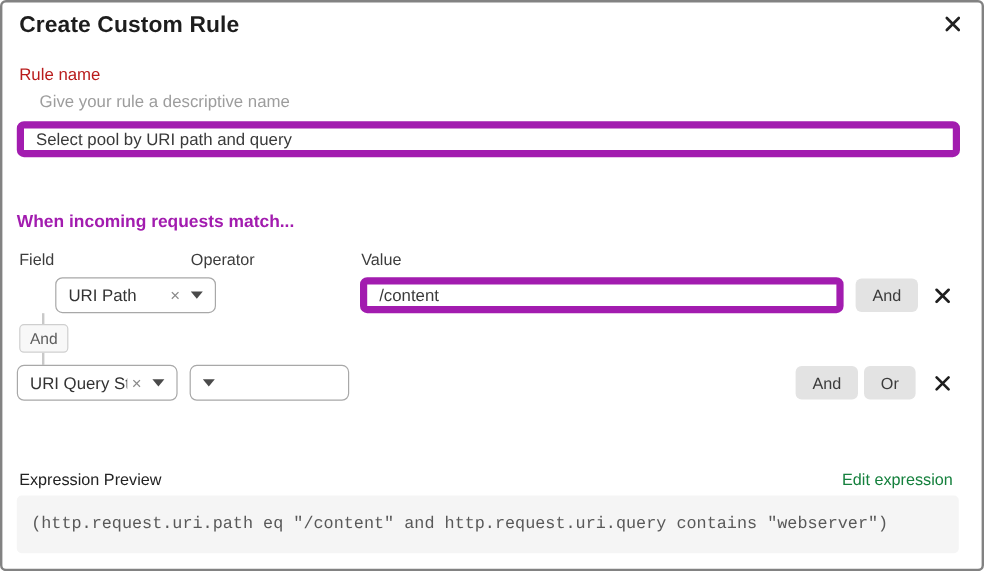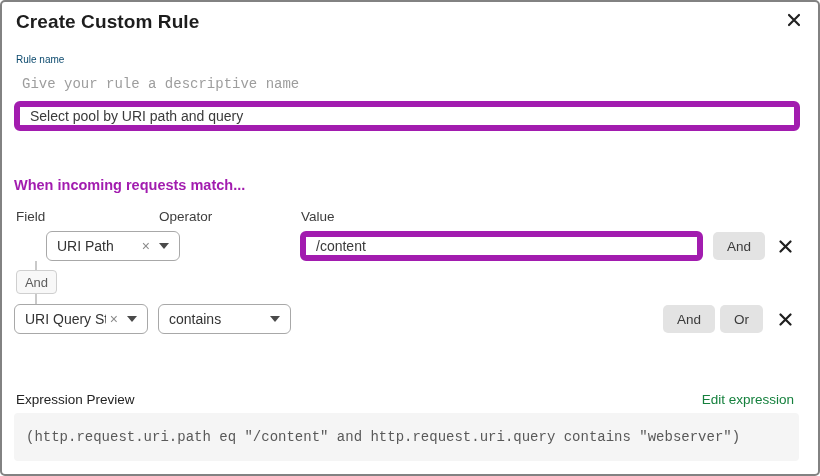--- a/index.html
+++ b/index.html
@@ -29,21 +29,21 @@
     letter-spacing: 0.1px;
   }
   .close-btn {
     right: 14px; top: 8px;
     width: 20px; height: 20px;
     background: none; border: none;
     cursor: pointer;
     display: flex; align-items: center; justify-content: center;
   }
 
-  .field-label { font-size: 10px; color: #0c4a6e; }
+  .field-label { font-size: 14px; color: #b91c1c; }
   .helper-text { font-size: 14px; color: #9d9d9d; }
 
   .text-input {
     height: 30px;
     border: 6px solid #a21caf;
     border-radius: 6px;
     background: #fff;
     font-family: "Liberation Sans", sans-serif;
     font-size: 14px;
     color: #3a3a3a;
@@ -142,21 +142,21 @@
 <div class="dialog">
 
   <h1 class="abs dialog-title">Create Custom Rule</h1>
   <button class="abs close-btn" aria-label="Close">
     <svg width="14" height="14" viewBox="0 0 14 14">
         <path d="M2 2 L12 12 M12 2 L2 12" stroke="#222" stroke-width="2.2" stroke-linecap="round"></path>
       </svg>
   </button>
 
   <div class="abs field-label" style="left:14px; top:52px;">Rule name</div>
-  <div class="abs helper-text" style="left:20px; top:74px;font-family:Liberation Mono, monospace;">Give your rule a descriptive name</div>
+  <div class="abs helper-text" style="left:31px; top:74px;">Give your rule a descriptive name</div>
   <div class="abs" style="left:12px; top:99px; width:786px;">
     <input class="text-input" type="text" value="Select pool by URI path and query" style="">
   </div>
 
   <div class="abs section-heading" style="left:12px; top:175px;">When incoming requests match...</div>
 
   <div class="abs col-label" style="left:14px;  top:207px;">Field</div>
   <div class="abs col-label" style="left:157px; top:207px;">Operator</div>
   <div class="abs col-label" style="left:299px; top:207px;">Value</div>
 
@@ -180,21 +180,20 @@
     <span>And</span>
   </div>
   <div class="abs joiner-line" style="left:33px; top:292px; height:10px;"></div>
 
   <div class="abs select-box" style="left:12px; top:302px; width:134px;">
     <span class="sel-text">URI Query St...</span>
     <span class="clear-x">×</span>
     <span class="caret"></span>
   </div>
   <div class="abs select-box" style="left:156px; top:302px; width:133px;">
-    <span class="sel-text">contains</span>
     <span class="caret"></span>
   </div>
   <button class="abs gray-btn" style="left:661px; top:303px;">And</button>
   <button class="abs gray-btn" style="left:718px; top:303px;">Or</button>
   <button class="abs remove-btn" style="left:773px; top:307px;" aria-label="Remove condition">
     <svg width="13" height="13" viewBox="0 0 13 13">
         <path d="M1.5 1.5 L11.5 11.5 M11.5 1.5 L1.5 11.5" stroke="#1f1f1f" stroke-width="2.2" stroke-linecap="round"></path>
       </svg>
   </button>
 

